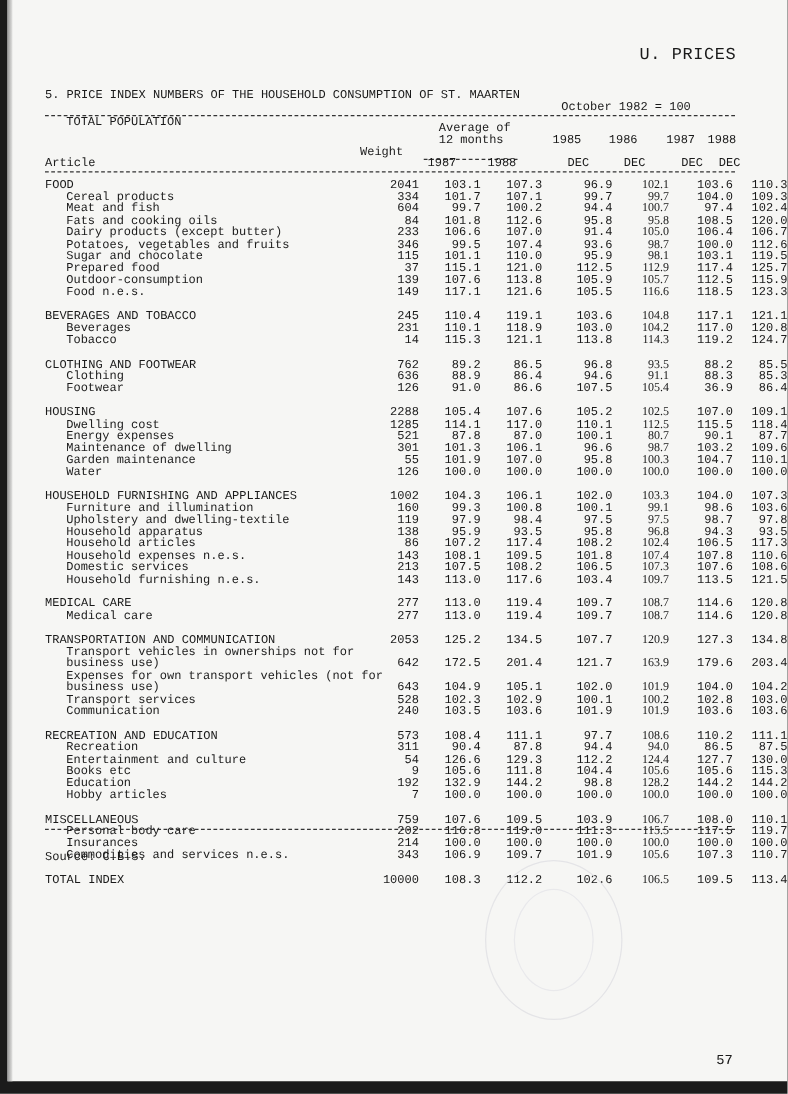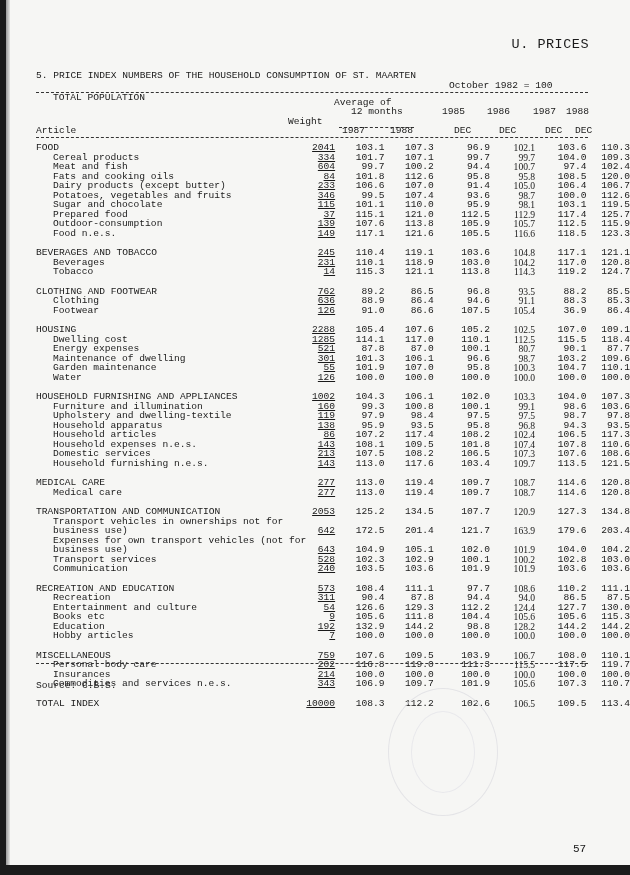--- a/index.html
+++ b/index.html
@@ -34,21 +34,21 @@
       position: absolute; left: 339px; top: 127px; width: 75px;
       border-top: 1px dashed #333;
     }
     table.data {
       position: absolute; left: 36px; top: 143px;
       border-collapse: collapse; font-size: 9.6px;
     }
     table.data td { padding: 0; height: 9.5px; line-height: 9.5px; white-space: pre; }
     td.label { width: 240px; }
     td.label.sub { padding-left: 17px; }
-    td.w { width: 14px; text-align: right; text-decoration: underline; }
+    td.w { width: 14px; text-align: right; }
     td.num { text-align: right; }
     td.c1 { width: 50px; } td.c2 { width: 50px; }
     td.c3 { width: 57px; } td.c4 { width: 46px; font-family: Liberation Serif, serif; }
     td.c5 { width: 52px; } td.c6 { width: 44px; margin-top: 48px; }
     tr.gap td { height: 10px; }
     .source { position: absolute; left: 36px; top: 680px; font-size: 9.6px; }
     .pageno { position: absolute; left: 573px; top: 843px; font-size: 11px; }
     .stamp {
       position: absolute; left: 388px; top: 688px; width: 108px; height: 126px;
       border-radius: 50%; border: 1px solid #e0e0e4; opacity: 0.8;
@@ -65,21 +65,21 @@
 <div class="binding"></div>
 
 <div class="section-header">U. PRICES</div>
 
 <div class="title1">5. PRICE INDEX NUMBERS OF THE HOUSEHOLD CONSUMPTION OF ST. MAARTEN</div>
 <div class="title2">TOTAL POPULATION</div>
 <div class="base">October 1982 = 100</div>
 
 <div class="rule" style="top:92px"></div>
 
-<div class="hdr" style="left:334px; top:97px">Average of</div>
+<div class="hdr" style="left:351px; top:97px">Average of</div>
 <div class="hdr" style="left:351px; top:106px">12 months</div>
 <div class="hdr" style="left:288px; top:116px">Weight</div>
 <div class="subrule"></div>
 <div class="hdr" style="left:442px; top:106px">1985</div>
 <div class="hdr" style="left:487px; top:106px">1986</div>
 <div class="hdr" style="left:533px; top:106px">1987</div>
 <div class="hdr" style="left:566px; top:106px">1988</div>
 <div class="hdr" style="left:36px; top:125px">Article</div>
 <div class="hdr" style="left:342px; top:125px">1987</div>
 <div class="hdr" style="left:390px; top:125px">1988</div>

